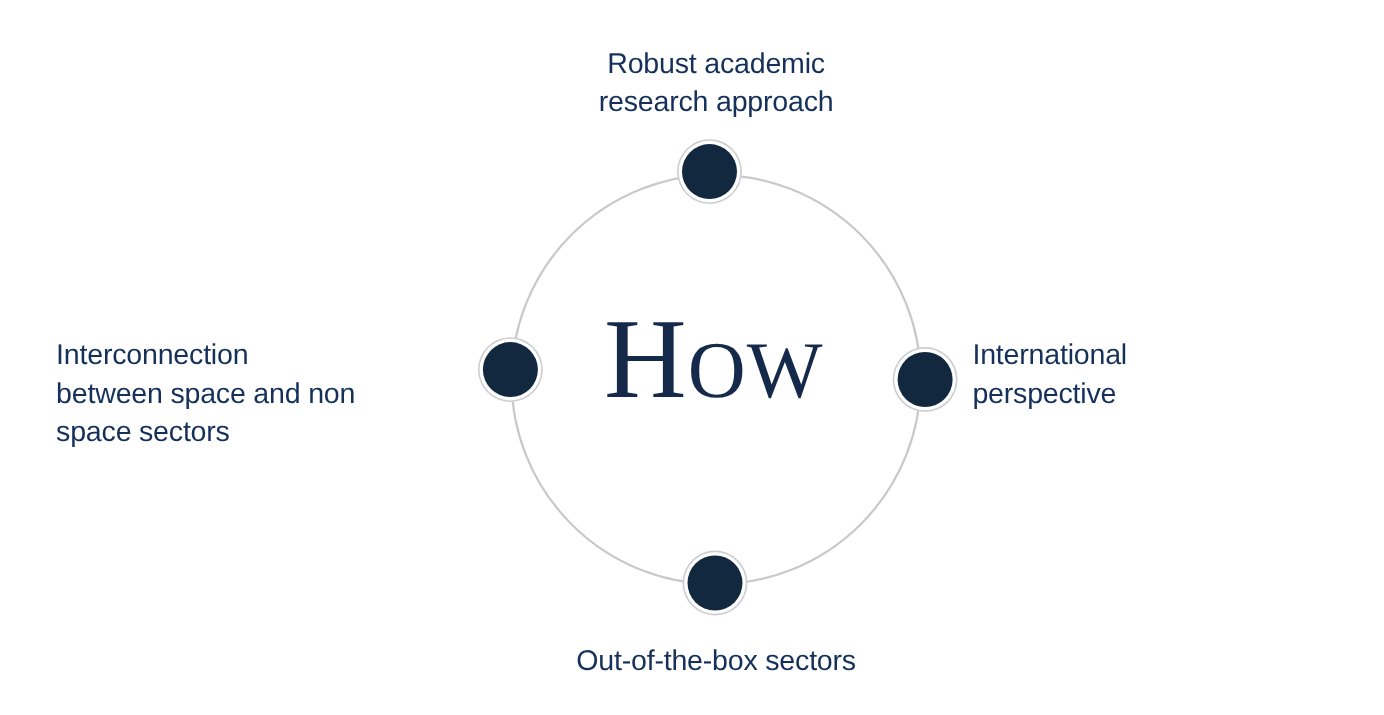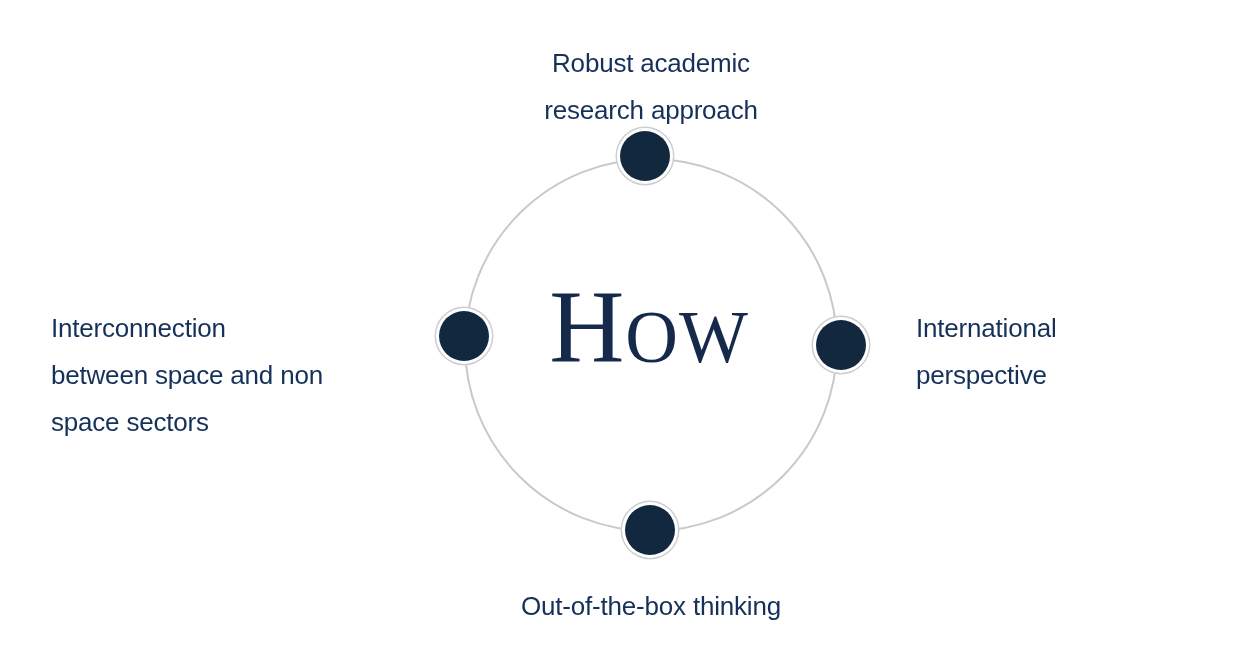--- a/index.html
+++ b/index.html
@@ -60,21 +60,21 @@
   #center-word .word-inner {
     display: inline-block;
     transform: translateX(20px);
   }
 
   
   .label {
     position: absolute;
     font-family: "Liberation Sans", sans-serif;
     font-size: 26px;
-    line-height: 47px;
+    line-height: 35px;
     color: #15315a;
     letter-spacing: -0.2px;
     white-space: pre-line;
   }
   #label-top {
     left: 429px;
     top: 40px;
     width: 444px;
     text-align: center;
   }
@@ -82,21 +82,20 @@
     left: 51px;
     top: 305px;
     width: 360px;
     text-align: left;
   }
   #label-right {
     left: 884px;
     top: 305px;
     width: 330px;
     text-align: left;
-    margin-left: 32px;
   }
   #label-bottom {
     left: 429px;
     top: 583px;
     width: 444px;
     text-align: center;
   }
 </style>
 </head>
 <body>
@@ -114,15 +113,15 @@
 
   <div id="center-word"><span class="word-inner">How</span></div>
 
   <div class="label" id="label-top">Robust academic
 research approach</div>
   <div class="label" id="label-left">Interconnection
 between space and non
 space sectors</div>
   <div class="label" id="label-right">International
 perspective</div>
-  <div class="label" id="label-bottom">Out-of-the-box thinking</div>
+  <div class="label" id="label-bottom">Out-of-the-box sectors</div>
 
 </div>
 
 </body></html>

